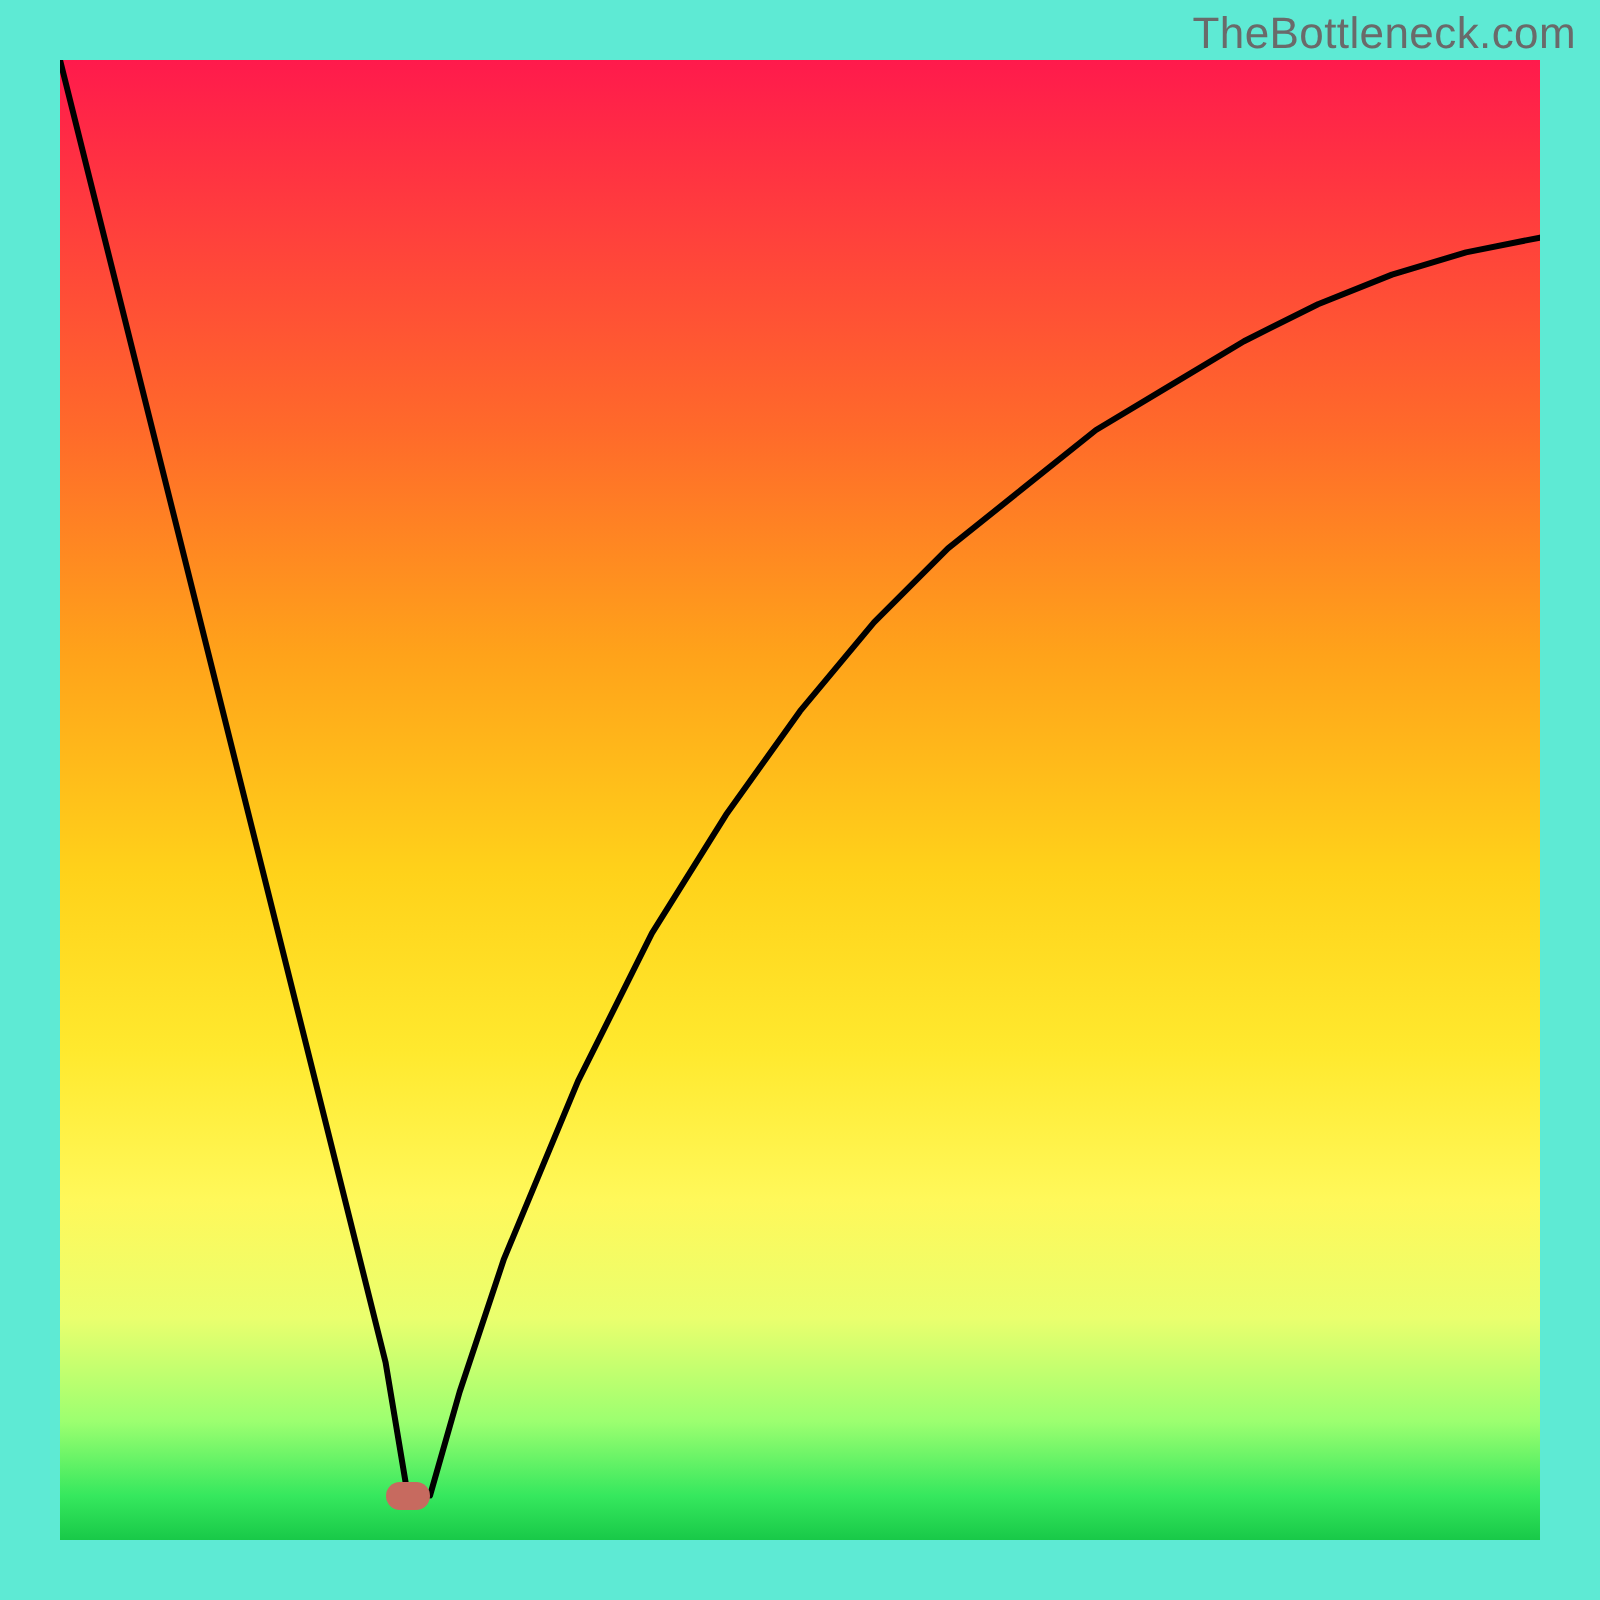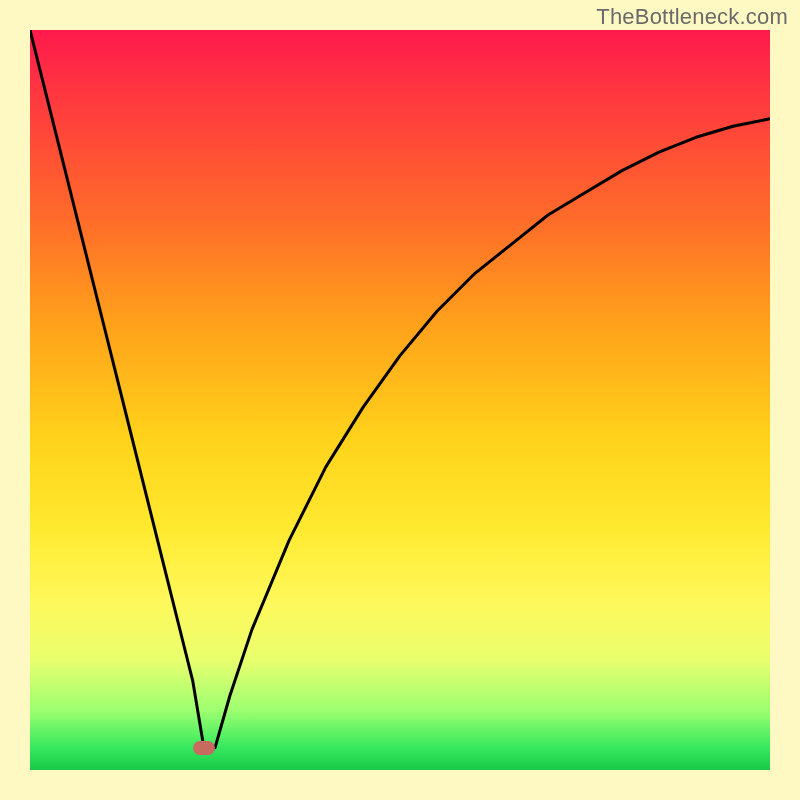--- a/index.html
+++ b/index.html
@@ -10,21 +10,21 @@
     background: #000;
     font-family: Arial, sans-serif;
     position: relative;
   }
   .frame {
     position: absolute;
     top: 0;
     left: 0;
     width: 800px;
     height: 800px;
-    background: #fef9c3;
+    background: #5eead4;
   }
   .plot {
     position: absolute;
     top: 30px;
     left: 30px;
     width: 740px;
     height: 740px;
     background: linear-gradient(to bottom,
       #ff1a4c 0%,
       #ff3b3e 10%,

